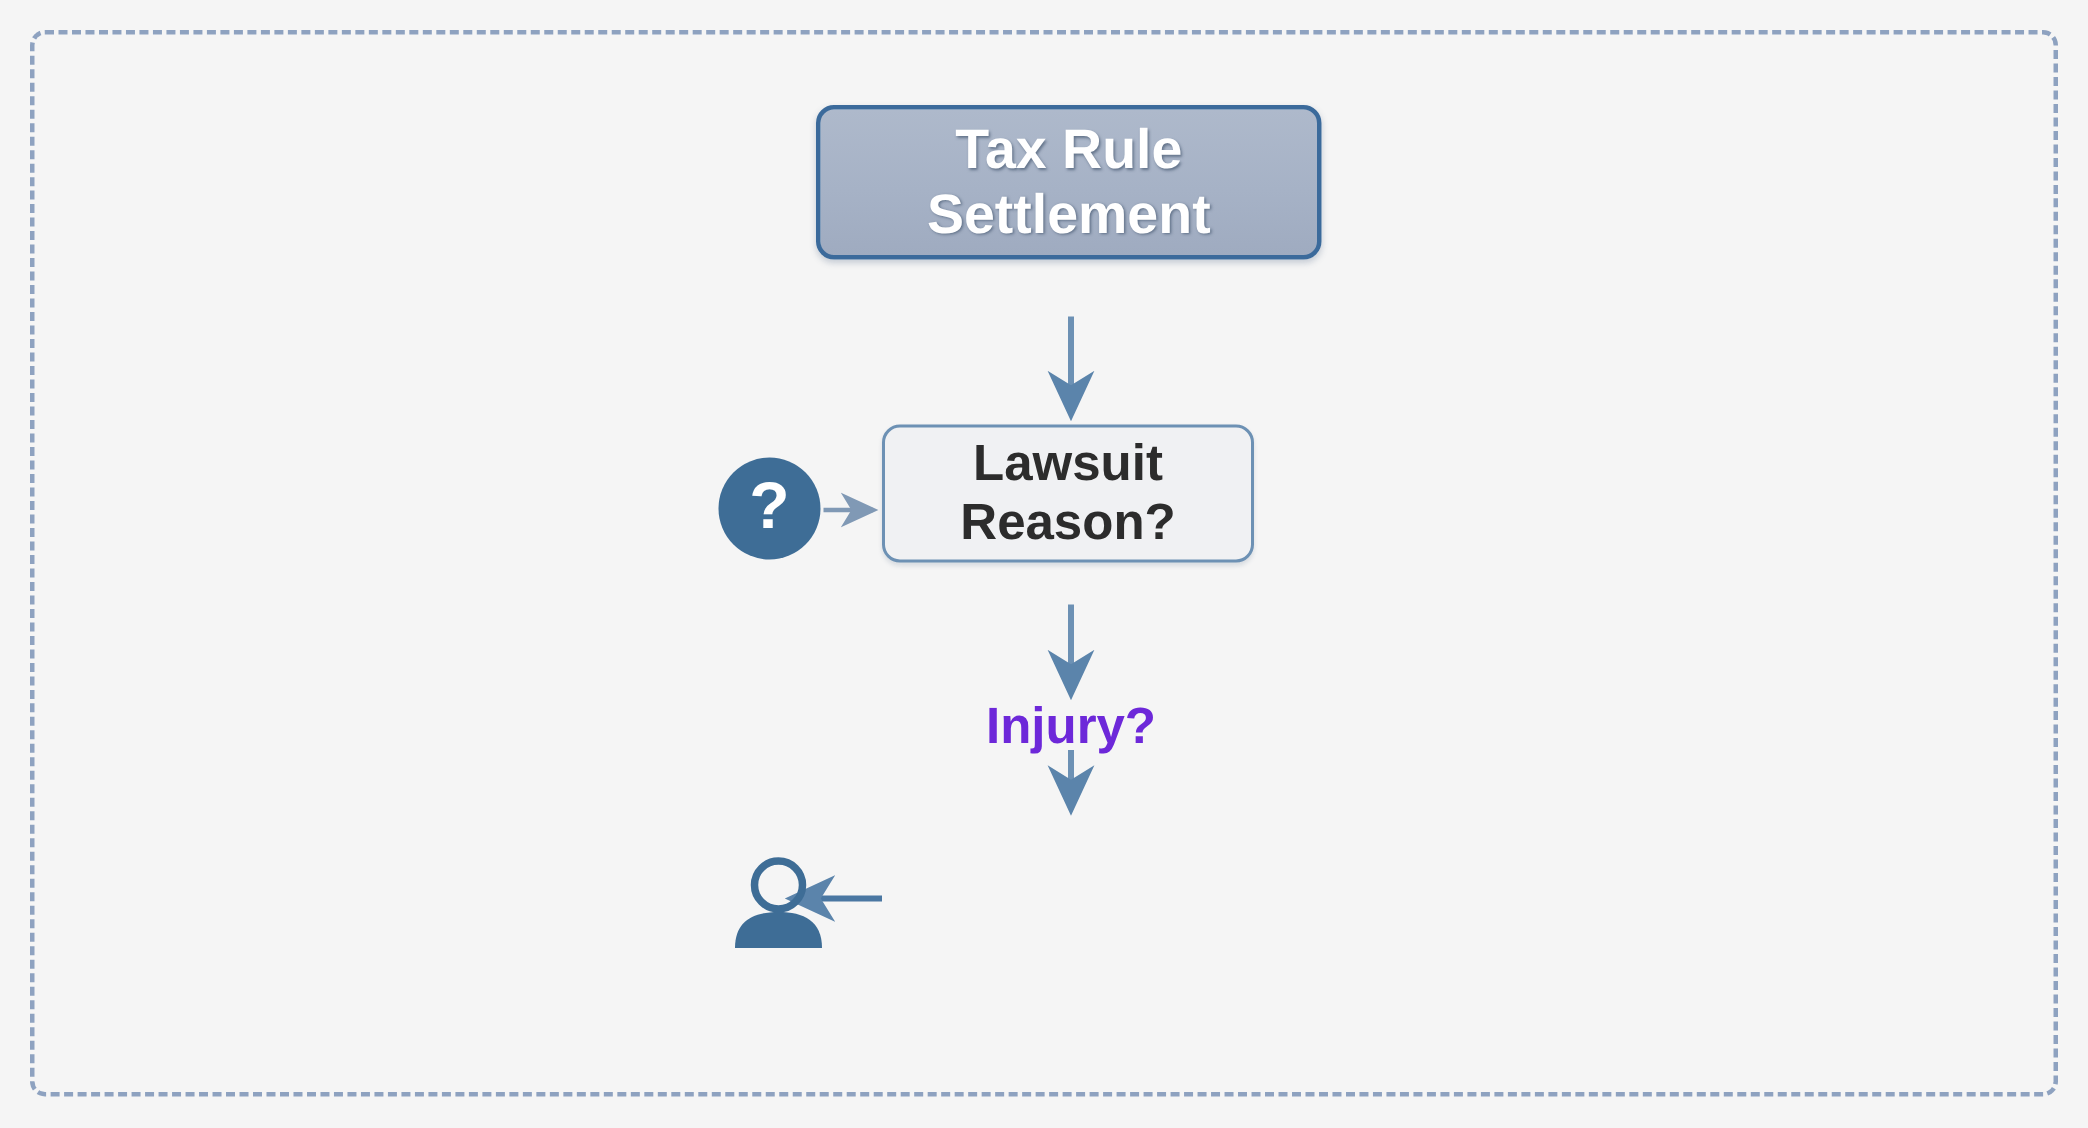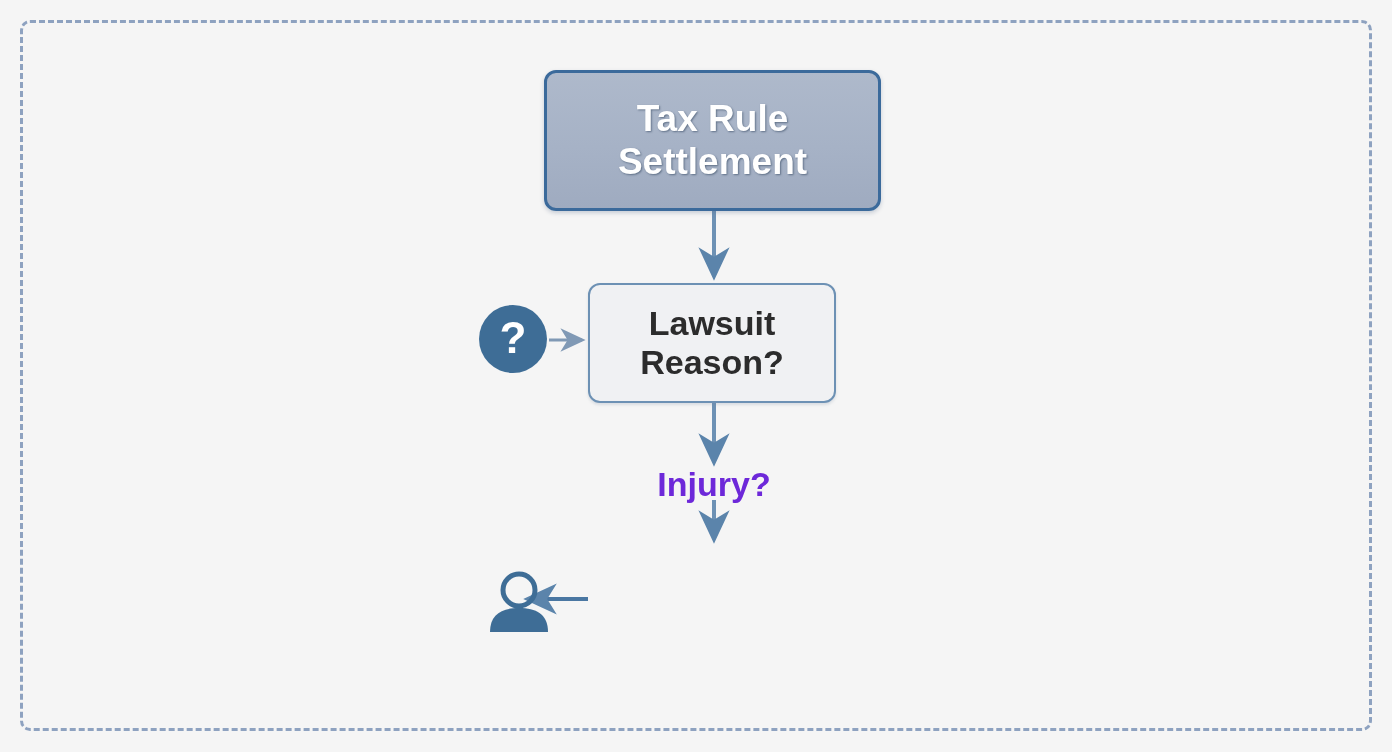--- a/index.html
+++ b/index.html
@@ -56,27 +56,27 @@
     border: 2.5px solid #6d91b4;
     color: #2c2c2c;
     font-weight: bold;
     font-size: 34px;
     box-shadow: 0 2px 3px rgba(120,135,160,0.22);
   }
   #node-tax-rule-settlement {
     left: 544px;
     top: 70px;
     width: 337px;
-    height: 141px;
+    height: 103px;
   }
   #node-lawsuit-reason {
     left: 588px;
     top: 283px;
     width: 248px;
-    height: 120px;
+    height: 92px;
   }
   #node-reputation {
     left: 588px;
     top: 545px;
     width: 248px;
     height: 110px;
   }
   
   .free-label {
     position: absolute;

